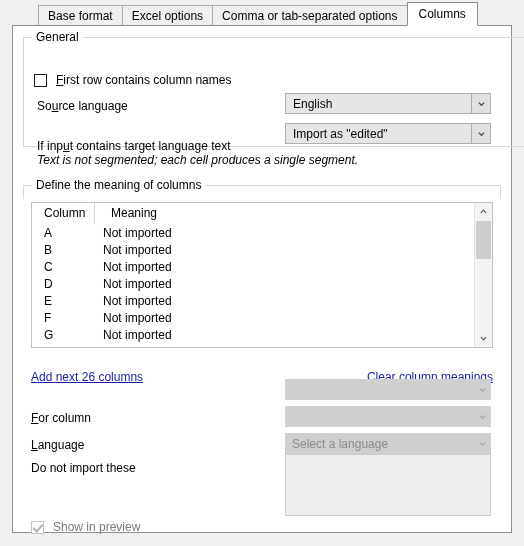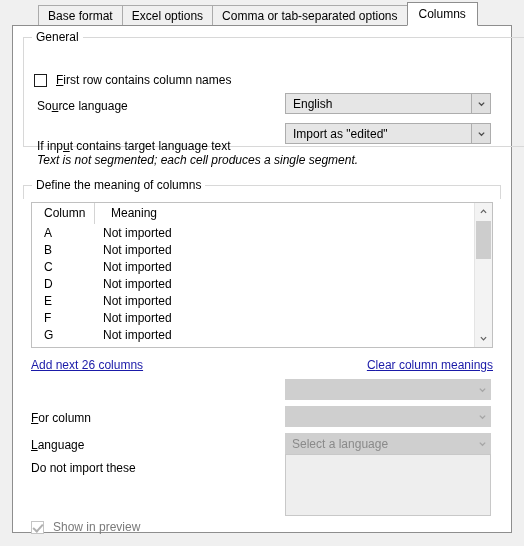--- a/index.html
+++ b/index.html
@@ -134,21 +134,21 @@
   .sb-arrow svg { width: 9px; height: 7px; }
   .sb-arrow svg path { stroke: #606060; stroke-width: 1.4; fill: none; }
   .sb-thumb {
     position: absolute; left: 1px; width: 15px;
     top: 18px; height: 38px; background: #cdcdcd;
   }
 
   
   .link {
     position: absolute; font-size: 12px; color: #1a1aa8;
-    text-decoration: underline; cursor: pointer; white-space: nowrap;
+    text-decoration: underline; cursor: pointer; white-space: nowrap; margin-top: 12px;
   }
 
   
   .textarea {
     position: absolute; box-sizing: border-box;
     background: #eeeeee; border: 1px solid #c8c8c8;
   }
 </style>
 </head>
 <body>

